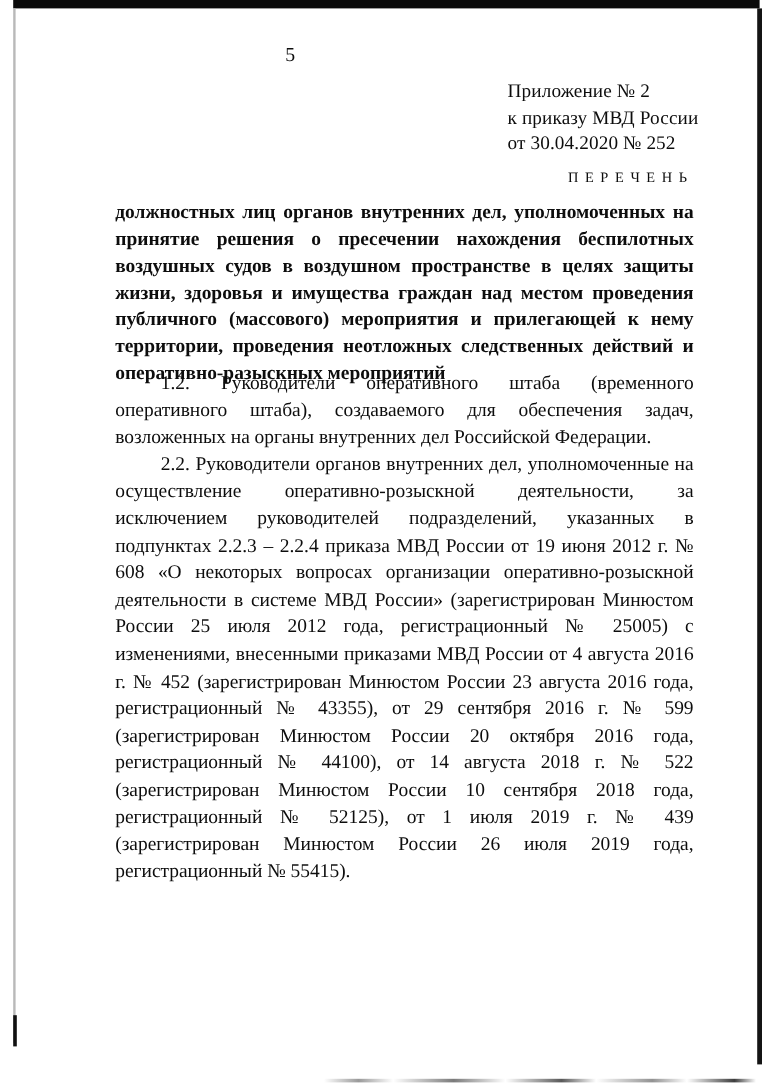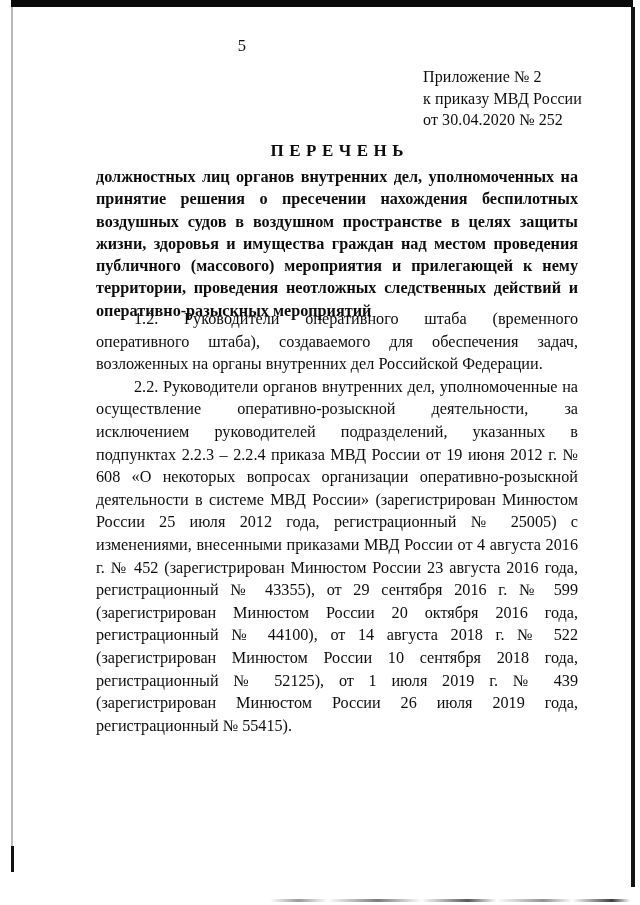--- a/index.html
+++ b/index.html
@@ -92,23 +92,23 @@
     line-height: 21.5px;
     white-space: nowrap;
   }
   .header-block div { letter-spacing: 0.1px; }
 
   .doc-title {
     position: absolute;
     top: 141px;
     left: 0;
     width: 482px;
-    text-align: center;
-    font-weight: bold;
-    font-size: 17px;
+    text-align: right;
+    font-weight: normal;
+    font-size: 12px;
     letter-spacing: 5.5px;
     text-indent: 5.5px;
   }
 
   .doc-subtitle {
     position: absolute;
     top: 166px;
     left: 0;
     width: 482px;
     font-weight: bold;

